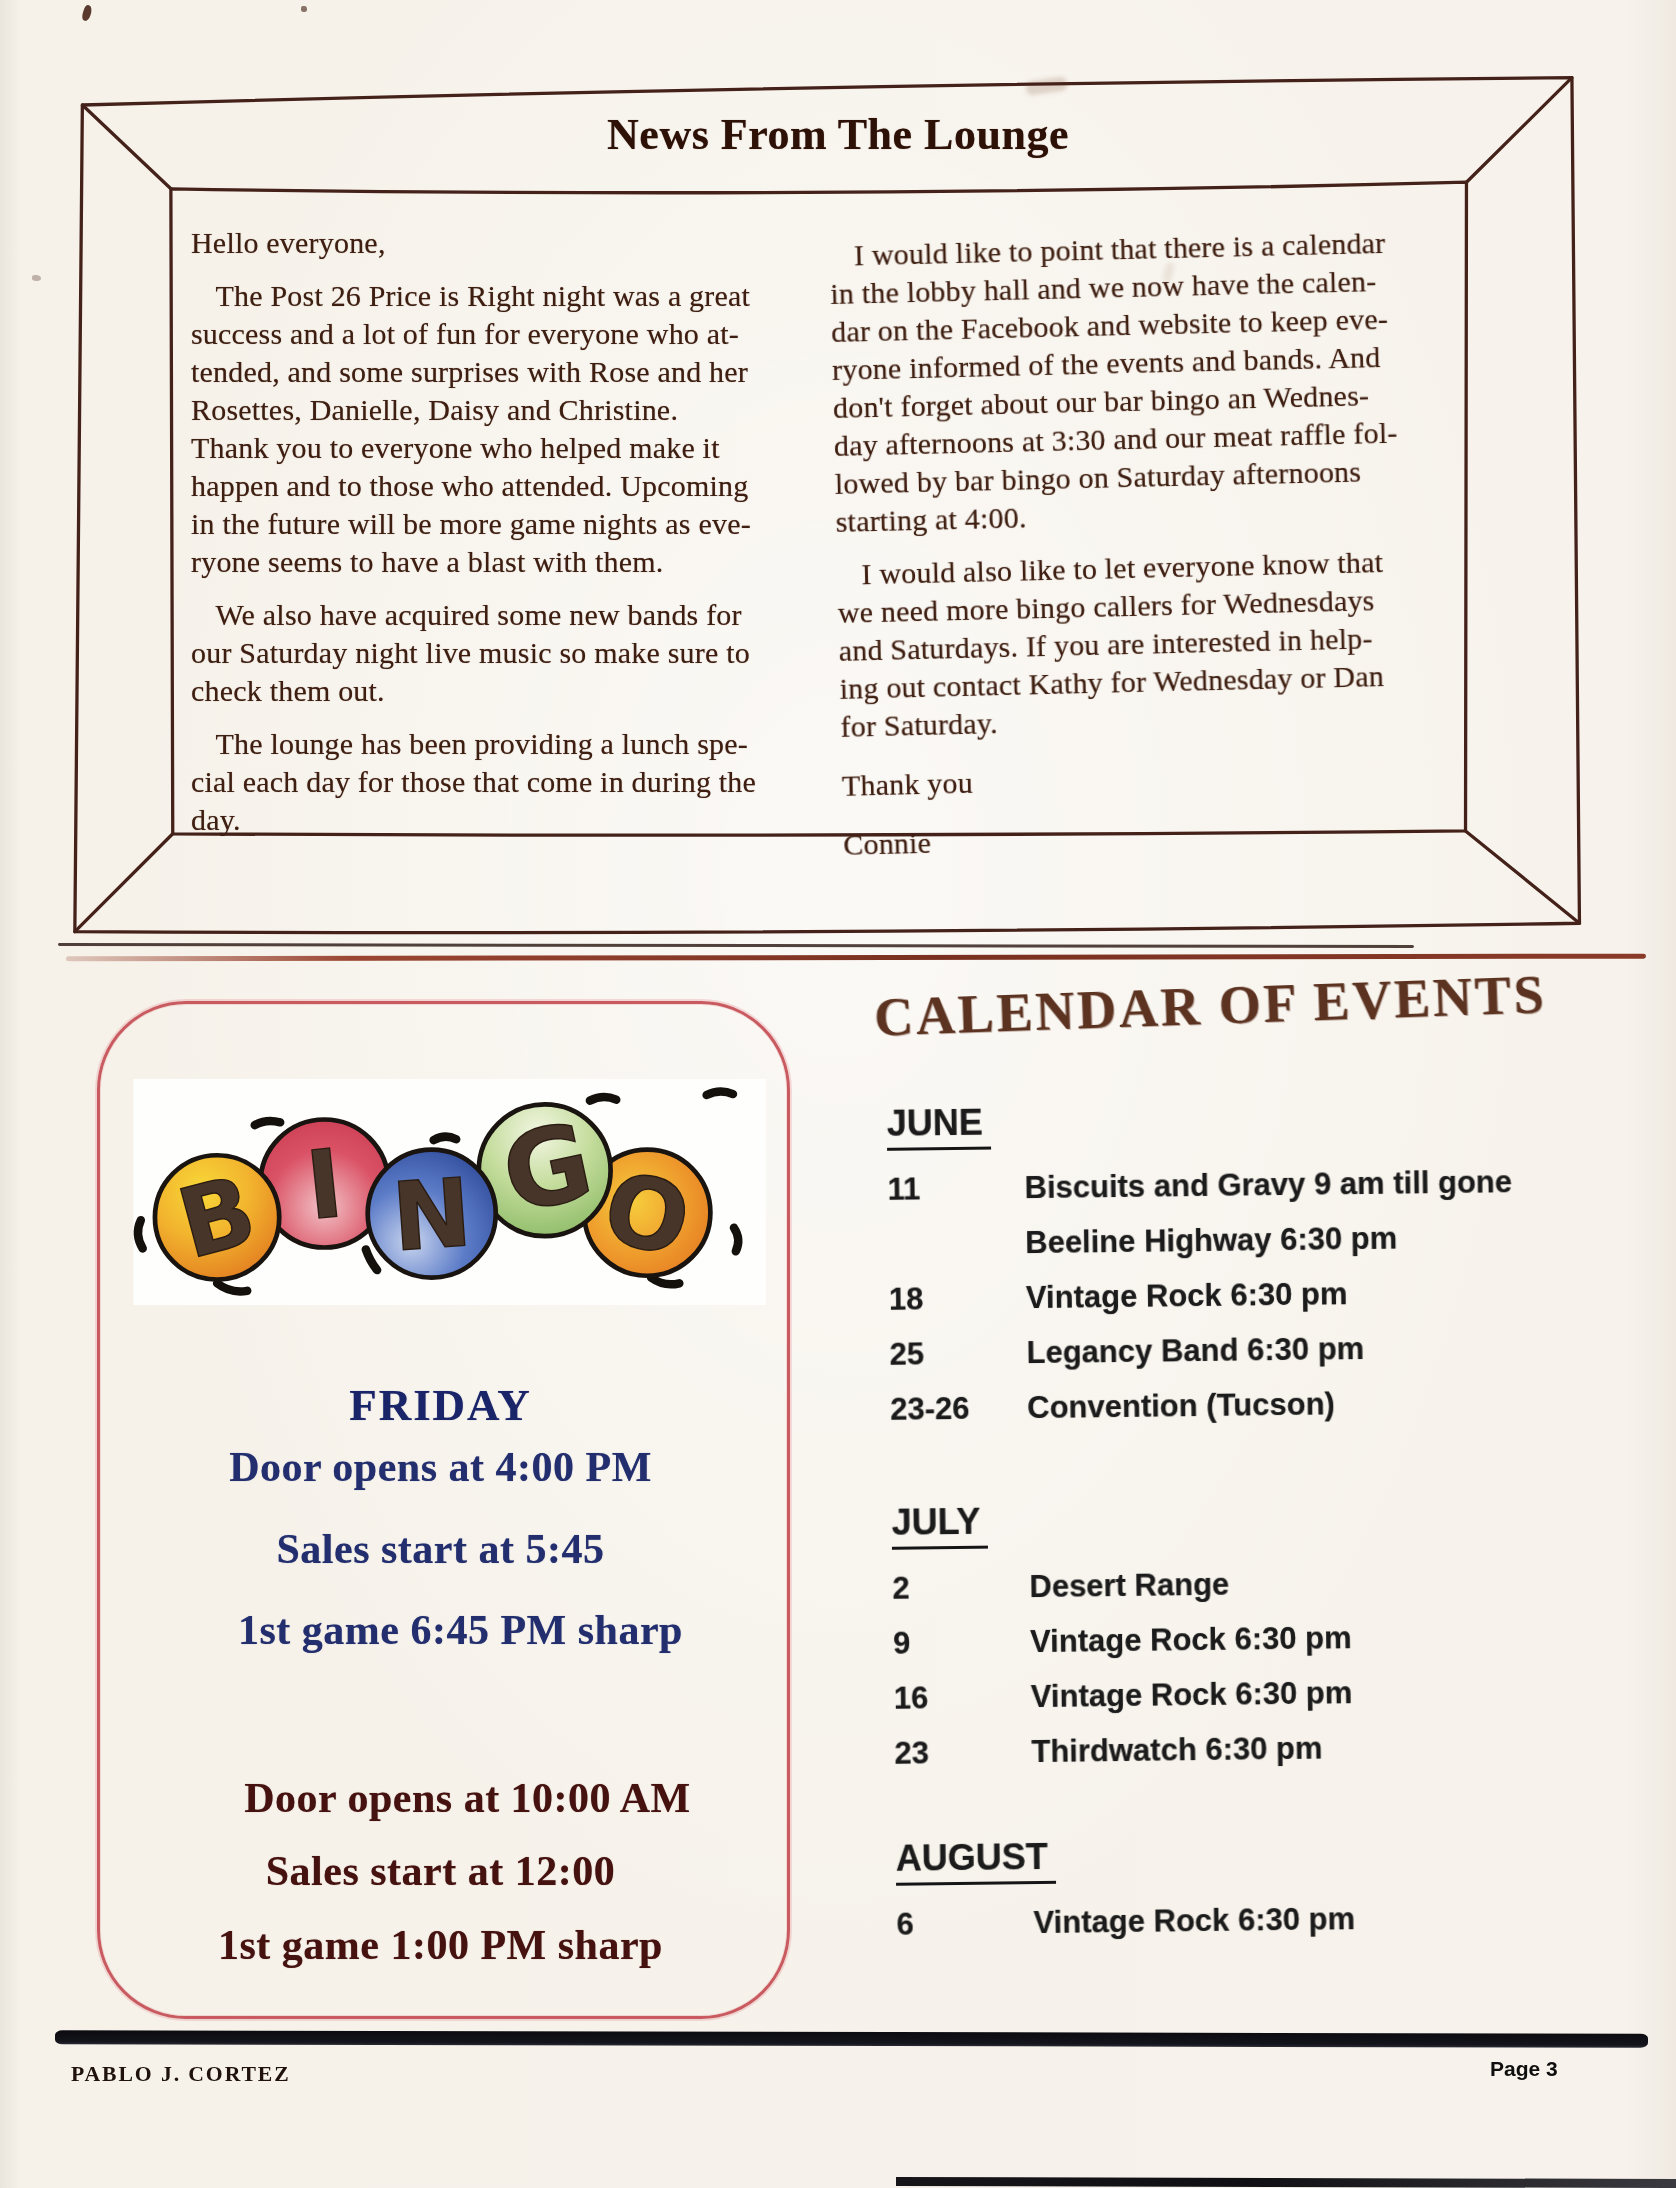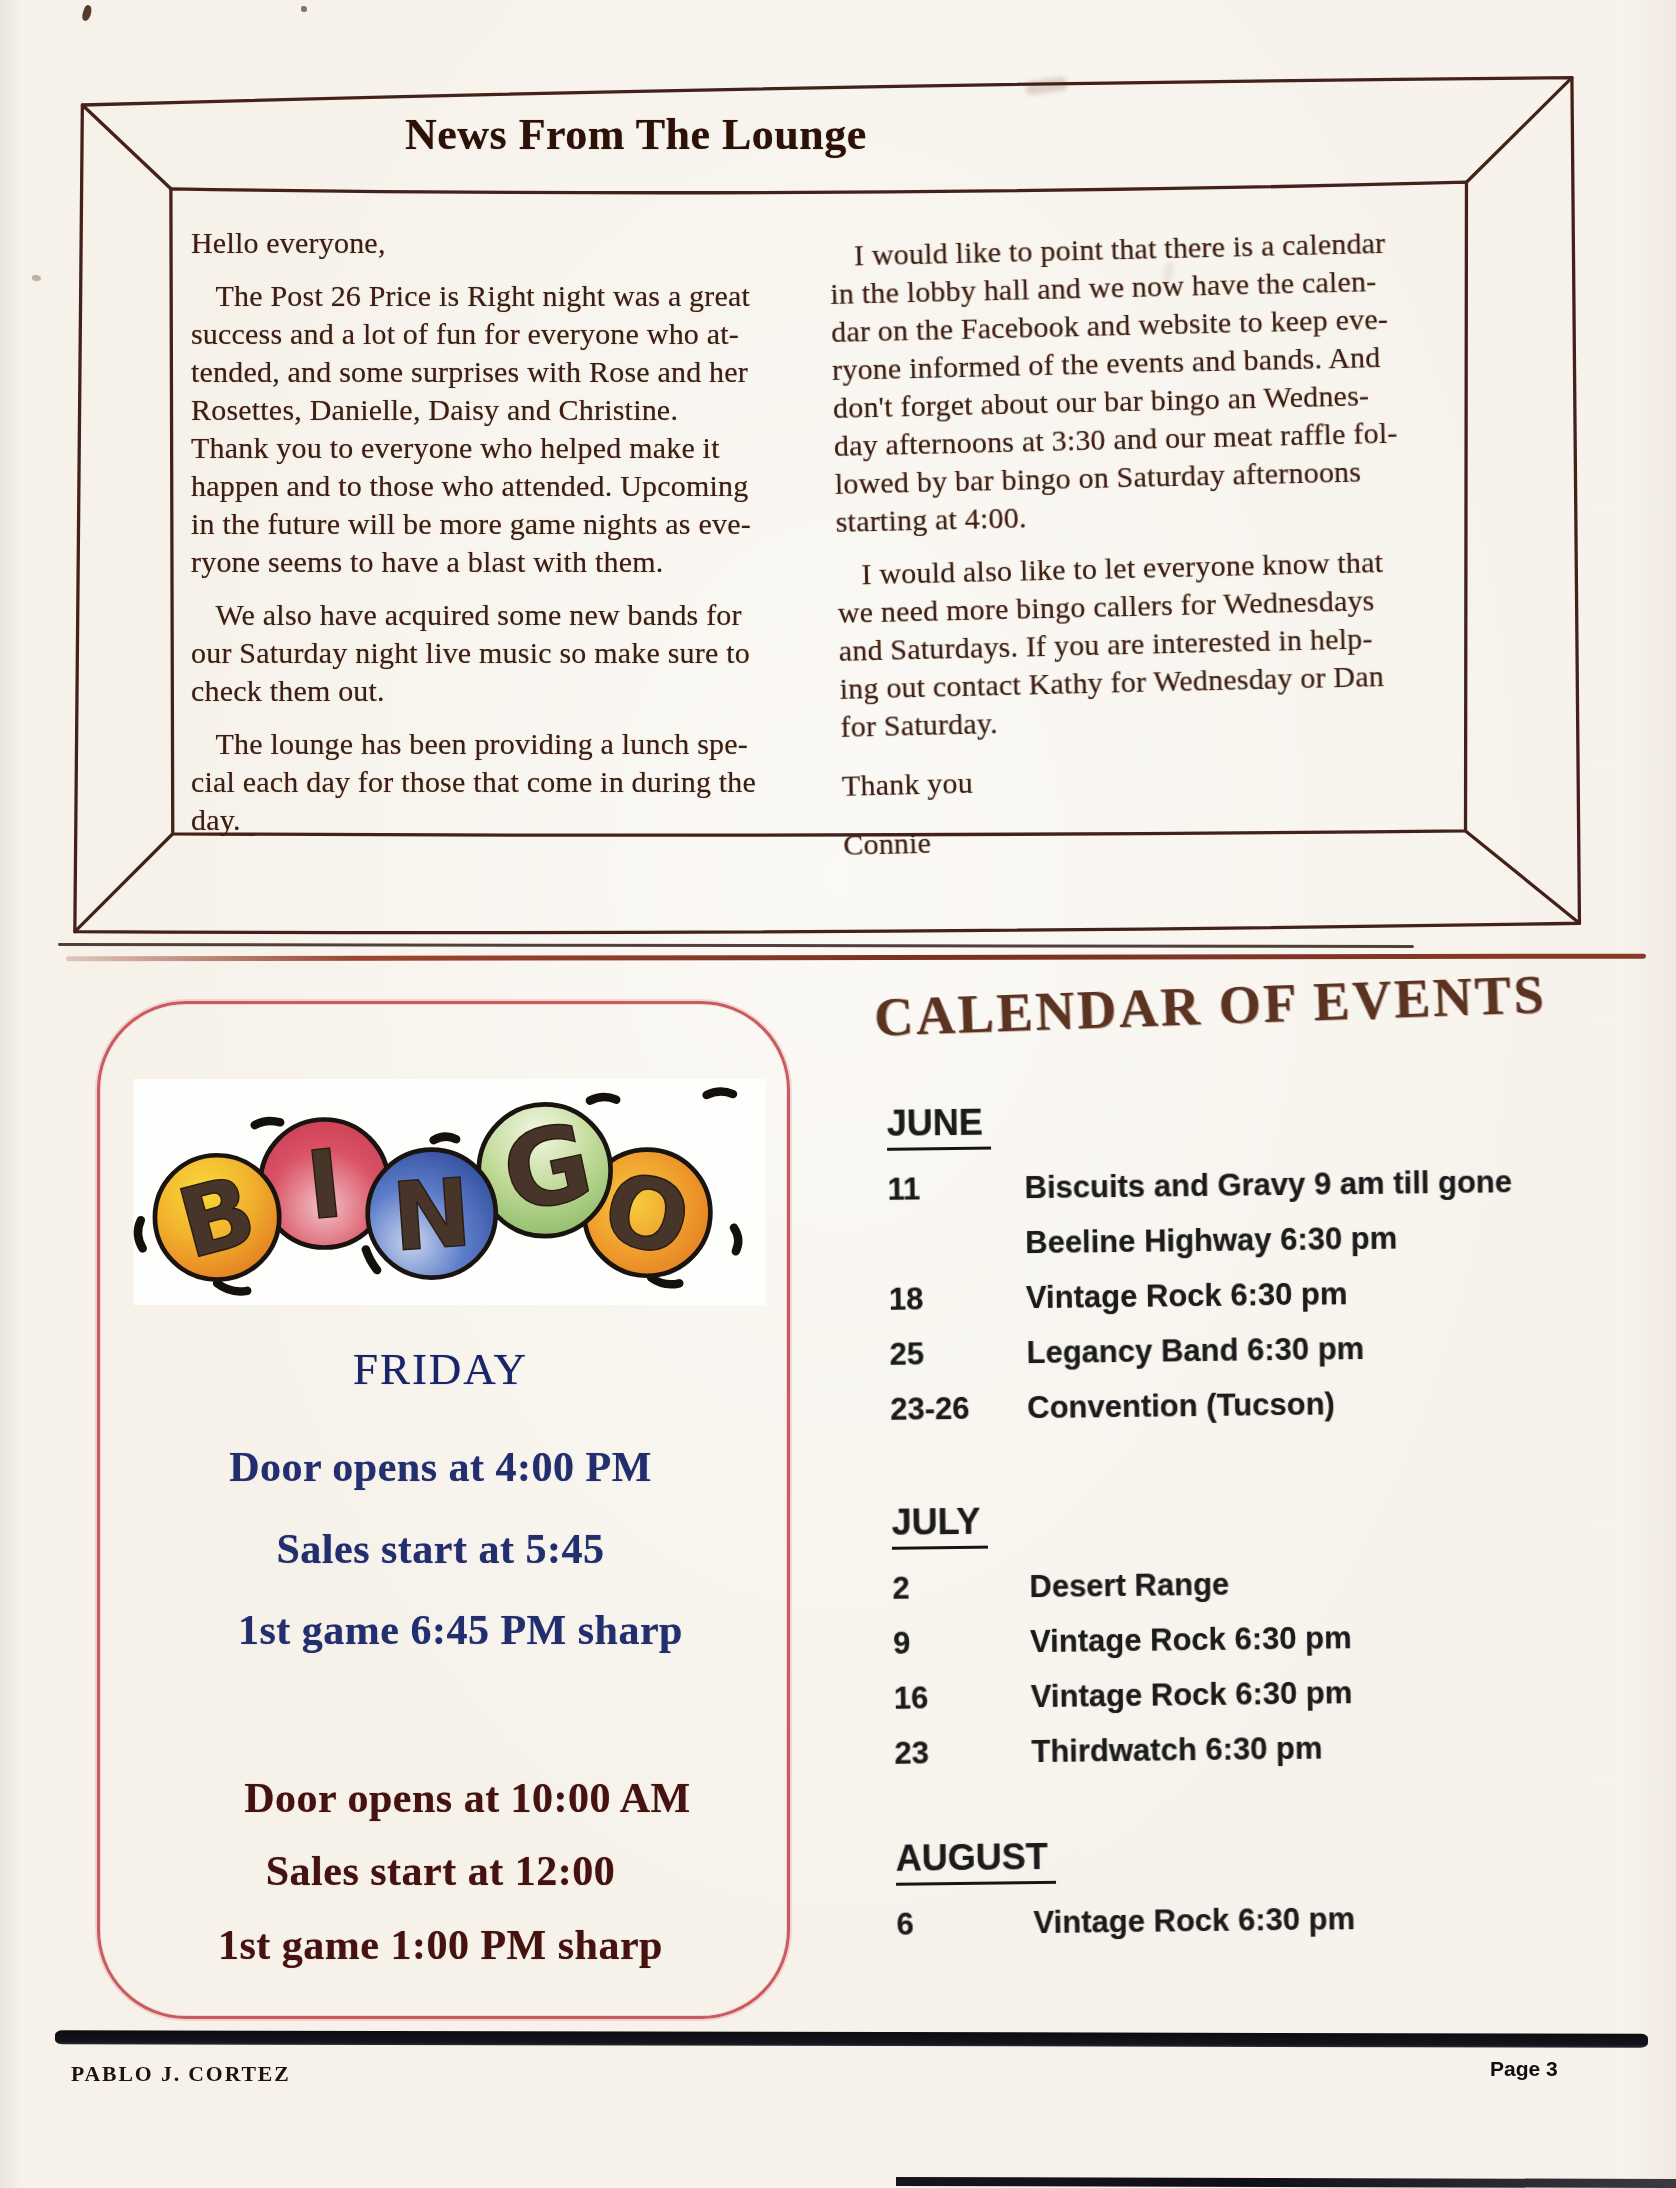--- a/index.html
+++ b/index.html
@@ -12,21 +12,21 @@
     font-family:"Liberation Serif", serif;
   }
   
   .speck{position:absolute; background:#5a3a2e; border-radius:40% 60% 50% 50%;}
   .smudge{position:absolute; background:rgba(130,85,60,.22); filter:blur(1.9px); border-radius:5.6px;}
   .bottom-strip{position:absolute; left:896px; top:2178px; width:780px; height:9.4px;
     background:linear-gradient(90deg,#15151a 0%, #101014 45%, #3a3a40 100%); transform:rotate(.15deg);}
   
   .frame-svg{position:absolute; left:56px; top:56px;}
   .news-title{
-    position:absolute; left:405px; top:109px; width:866px; text-align:left;
+    position:absolute; left:405px; top:109px; width:866px; text-align:center;
     font-size:44px; font-weight:bold; color:#2e1106; letter-spacing:0.5px;
     text-shadow:0 0 0.9px rgba(46,17,6,.6);
   }
   .col{
     position:absolute; font-size:30px; line-height:38px; color:#3e1e10;
     text-shadow:0 0 0.9px rgba(62,30,16,.55); filter:blur(0.3px); letter-spacing:0.2px;
   }
   .col p{margin:0 0 15px 0; white-space:pre-line;}
   .col p.indent{text-indent:24.5px;}
   .left-col{left:191px; top:224px; width:650px;}
@@ -38,21 +38,21 @@
     background:linear-gradient(90deg, rgba(154,70,50,.25) 0%, #9a4632 18%, #7a3020 55%, #8a3a28 100%);
     border-radius:2.8px; transform:rotate(-.1deg);}
   
   .bingo-card{
     position:absolute; left:97px; top:1001px; width:687px; height:1012px;
     border:3.8px solid #c85a60; border-radius:89px;
     box-shadow:0 0 0 1.9px rgba(225,130,135,.28), inset 0 0 0 0.9px rgba(225,130,135,.25);
   }
   .bingo-logo{position:absolute; left:122px; top:1062px;}
   .sched-h{position:absolute; left:97px; width:687px; text-align:center;
-    font-weight:normal; font-size:45px; letter-spacing:1.9px; filter:blur(0.3px);}
+    font-weight:bold; font-size:45px; letter-spacing:1.9px; filter:blur(0.3px);margin-top:36px;}
   .friday-h{top:1343px; color:#1a2468; text-shadow:0 0 0.9px rgba(26,36,104,.6);}
   .sunday-h{top:1691px; color:#5c1410; text-shadow:0 0 0.9px rgba(92,20,16,.6);}
   .sched-line{position:absolute; left:97px; width:687px; text-align:center;
     font-weight:bold; font-size:42px; letter-spacing:0.5px; filter:blur(0.3px);}
   .fri{color:#232e6e; text-shadow:0 0 0.9px rgba(35,46,110,.55);}
   .sun{color:#451210; text-shadow:0 0 0.9px rgba(69,18,16,.55);}
   .f1{top:1443px;} .f2{top:1525px;} .f3{top:1606px;padding-left:20px;}
   .s1{top:1774px;padding-left:27px;} .s2{top:1847px;} .s3{top:1921px;}
   
   .calendar{position:absolute; left:871px; top:979px; width:716px;

